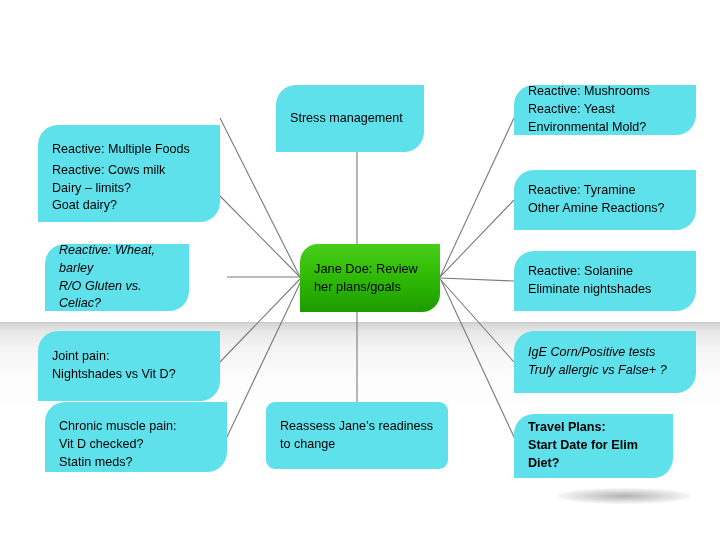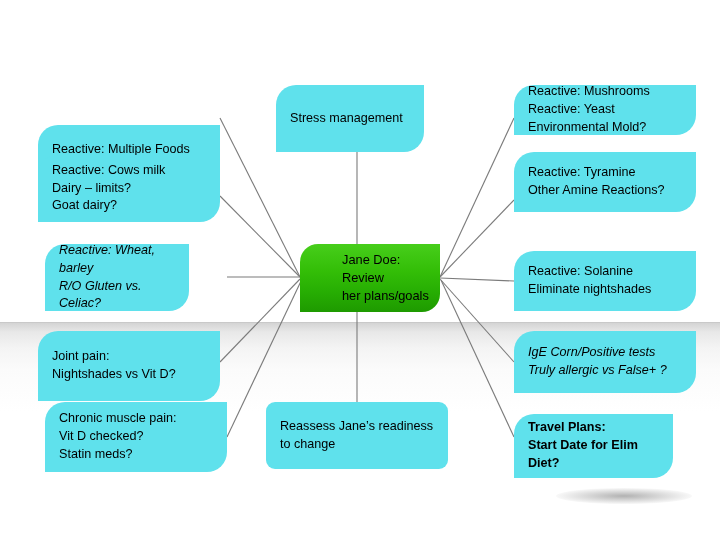--- a/index.html
+++ b/index.html
@@ -120,34 +120,34 @@
   <div id="node-layer">
       <div class="node" style="left: 38px; top: 85px; width: 182px; height: 67px; margin-top: 40px;"><div class="node-text">Reactive: Multiple Foods
 Eliminate + cross-react?</div></div>
       <div class="node" style="left: 38px; top: 155px; width: 182px; height: 67px;"><div class="node-text">Reactive: Cows milk
 Dairy – limits?
 Goat dairy?</div></div>
       <div class="node" style="left: 45px; top: 244px; width: 144px; height: 67px; font-style: italic;"><div class="node-text">Reactive: Wheat, barley
 R/O Gluten vs. Celiac?</div></div>
       <div class="node" style="left: 38px; top: 331px; width: 182px; height: 70px;"><div class="node-text">Joint pain:
 Nightshades vs Vit D?</div></div>
-      <div class="node" style="left: 45px; top: 402px; width: 182px; height: 70px;"><div class="node-text">Chronic muscle pain:
+      <div class="node" style="left: 45px; top: 402px; width: 182px; height: 70px; align-items: flex-end;"><div class="node-text">Chronic muscle pain:
 Vit D checked?
 Statin meds?</div></div>
       <div class="node" style="left: 266px; top: 85px; width: 148px; height: 67px; margin-left: 10px;"><div class="node-text">Stress management</div></div>
       <div class="node" style="left: 266px; top: 402px; width: 182px; height: 67px; border-radius: 9px;"><div class="node-text">Reassess Jane’s readiness
 to change</div></div>
       <div class="node" style="left: 514px; top: 85px; width: 182px; height: 50px;"><div class="node-text">Reactive: Mushrooms
 Reactive: Yeast
  Environmental Mold?</div></div>
-      <div class="node" style="left: 514px; top: 152px; width: 182px; height: 60px;"><div class="node-text">Reactive: Tyramine
+      <div class="node" style="left: 514px; top: 170px; width: 182px; height: 60px;"><div class="node-text">Reactive: Tyramine
 Other Amine Reactions?</div></div>
       <div class="node" style="left: 514px; top: 251px; width: 182px; height: 60px;"><div class="node-text">Reactive: Solanine
 Eliminate nightshades</div></div>
       <div class="node" style="left: 514px; top: 331px; width: 182px; height: 62px; font-style: italic;"><div class="node-text">IgE Corn/Positive tests
 Truly allergic vs False+ ?</div></div>
       <div class="node" style="left: 514px; top: 414px; width: 159px; height: 64px; font-weight: bold;"><div class="node-text">Travel Plans:
 Start Date for Elim Diet?</div></div>
-      <div class="node center-node" style="left: 300px; top: 244px; width: 140px; height: 68px; padding-left: 28px;"><div class="node-text">Jane Doe: Review
+      <div class="node center-node" style="left: 300px; top: 244px; width: 140px; height: 68px;"><div class="node-text">Jane Doe: Review
 her plans/goals</div></div>
     </div>
 
 </div>
 
 </body></html>

